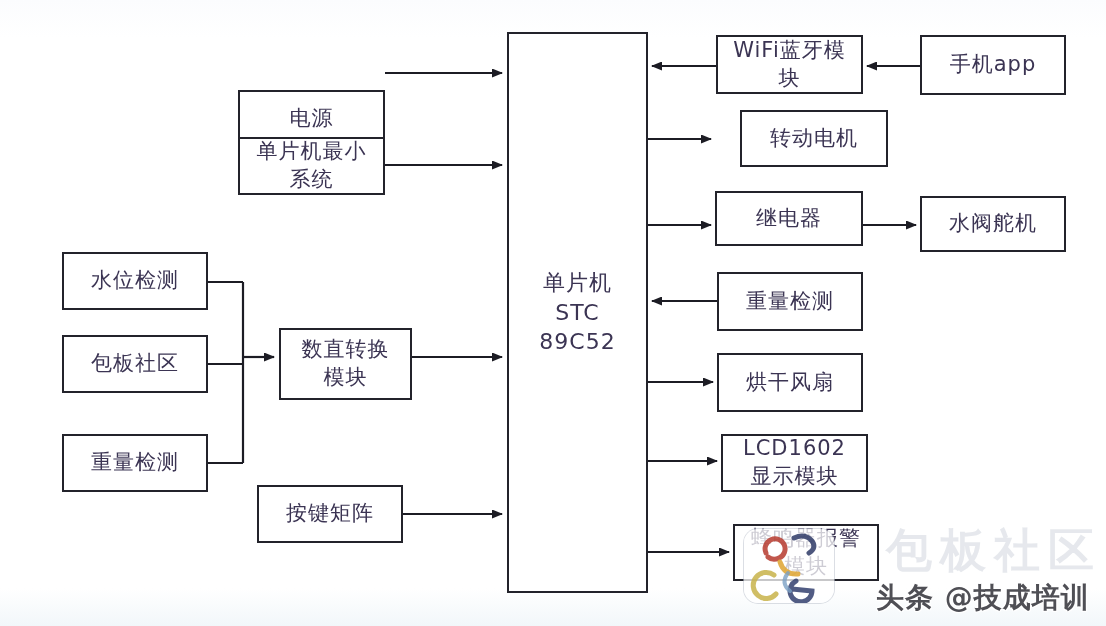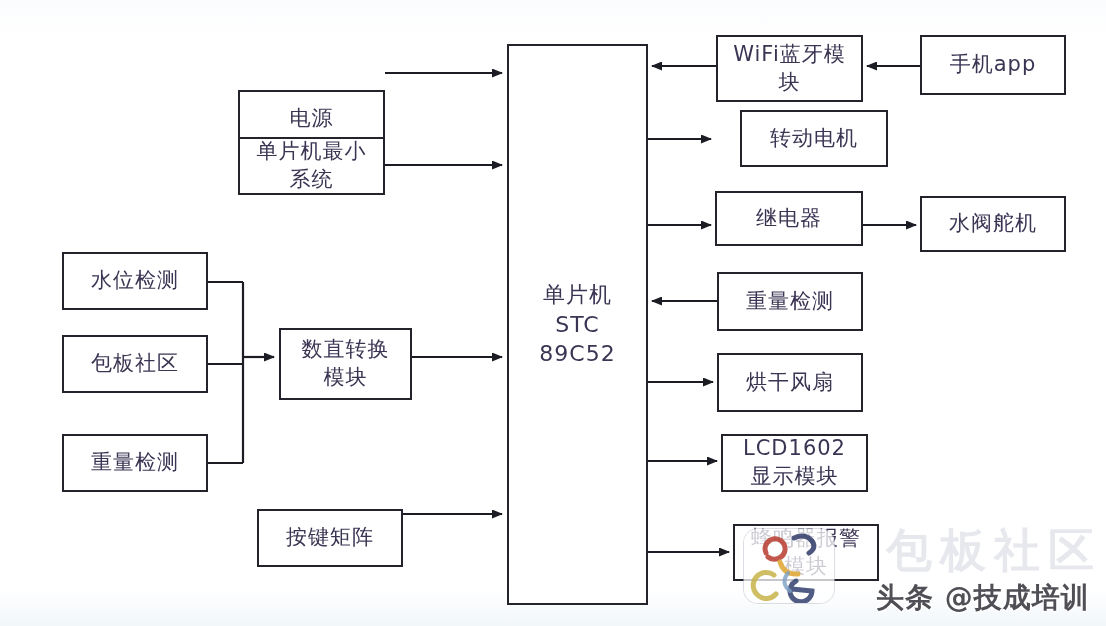--- a/index.html
+++ b/index.html
@@ -15,23 +15,23 @@
     display:flex;align-items:center;justify-content:center;
     text-align:center;color:#3b3453;font-size:21px;line-height:1.32;
     white-space:pre-line;letter-spacing:1px;
   }
   #b-power        {left:238px;top:45px; width:147px;height:58px;margin-top:45px;}
   #b-mcu-min      {left:238px;top:137px;width:147px;height:58px;}
   #b-water-level  {left:62px; top:252px;width:146px;height:58px;}
   #b-turbidity    {left:62px; top:335px;width:146px;height:58px;}
   #b-weight-left  {left:62px; top:434px;width:146px;height:58px;}
   #b-adc          {left:279px;top:328px;width:133px;height:72px;}
-  #b-keys         {left:257px;top:485px;width:146px;height:58px;margin-top:24px;}
-  #b-mcu          {left:507px;top:44px; width:141px;height:561px;font-size:22px;line-height:1.36;}
-  #b-wifi         {left:716px;top:35px; width:147px;height:67px;}
+  #b-keys         {left:257px;top:485px;width:146px;height:58px;}
+  #b-mcu          {left:507px;top:32px; width:141px;height:561px;font-size:22px;line-height:1.36;}
+  #b-wifi         {left:716px;top:35px; width:147px;height:59px;}
   #b-app          {left:920px;top:35px; width:146px;height:60px;}
   #b-motor        {left:715px;top:110px;width:148px;height:57px;margin-left:25px;}
   #b-relay        {left:715px;top:191px;width:148px;height:55px;}
   #b-servo        {left:920px;top:196px;width:146px;height:56px;}
   #b-weight-right {left:717px;top:272px;width:146px;height:59px;}
   #b-fan          {left:717px;top:353px;width:146px;height:59px;}
   #b-lcd          {left:721px;top:434px;width:147px;height:58px;}
   #b-buzzer       {left:733px;top:524px;width:146px;height:57px;}
 
   .faint-mark{

